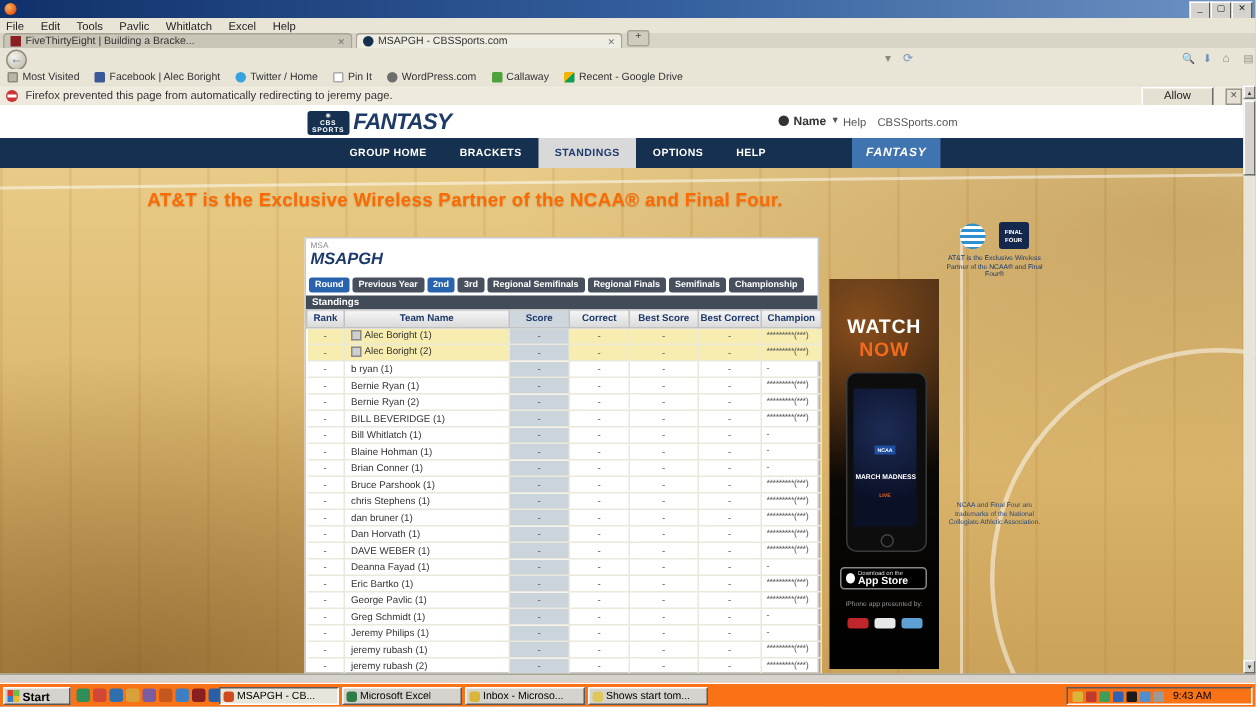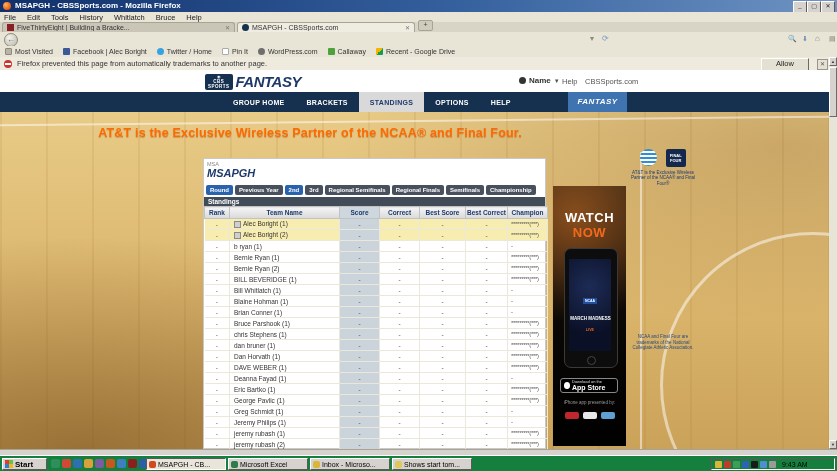--- a/index.html
+++ b/index.html
@@ -140,21 +140,21 @@
   #att-caption{margin-top:3px;font-size:4.5px;color:#1d3a6d;line-height:5.5px;}
   #court-note{position:absolute;left:632px;top:222px;width:62px;font-size:4.5px;color:#2a4a7a;line-height:5.5px;text-align:center;}
   #bottomstrip{position:absolute;left:0;top:449px;width:837px;height:6px;background:#d6d3ce;border-top:1px solid #a8a494;}
   
   #vscroll{position:absolute;left:829px;top:57px;width:8px;height:392px;background:#e7e4d8;}
   .sbtn{position:absolute;left:0;width:8px;height:9px;background:#d6d3ce;border:1px solid;border-color:#fff #6a6a6a #6a6a6a #fff;box-sizing:border-box;font-size:4px;color:#333;text-align:center;line-height:7px;}
   #sb-up{top:0;}#sb-up::before{content:"▲";}
   #sb-down{bottom:0;}#sb-down::before{content:"▼";}
   #sb-thumb{position:absolute;left:0;top:10px;width:8px;height:50px;background:#d6d3ce;border:1px solid;border-color:#fff #6a6a6a #6a6a6a #fff;box-sizing:border-box;}
   
-  #taskbar{position:absolute;left:0;top:455px;width:837px;height:16px;background:#15803d;border-top:1px solid #fff;}
+  #taskbar{position:absolute;left:0;top:455px;width:837px;height:16px;background:#f97316;border-top:1px solid #fff;}
   #startbtn{position:absolute;left:2px;top:2px;width:45px;height:12px;background:#d6d3ce;border:1px solid;border-color:#fff #5a5a5a #5a5a5a #fff;display:flex;align-items:center;gap:2px;padding-left:2px;box-sizing:border-box;}
   #startflag{width:8px;height:8px;display:grid;grid-template-columns:4px 4px;grid-template-rows:4px 4px;}
   #startflag i:nth-child(1){background:#e03c31;}#startflag i:nth-child(2){background:#6fbf44;}
   #startflag i:nth-child(3){background:#2f7fd0;}#startflag i:nth-child(4){background:#f2b824;}
   #startbtn span{font-size:8px;font-weight:bold;color:#000;}
   #quicklaunch{position:absolute;left:51px;top:3px;display:flex;gap:2px;}
   .qlico{width:9px;height:9px;border-radius:2px;}
   #tasks{position:absolute;left:146px;top:2px;display:flex;gap:2px;}
   .taskbtn{width:80px;height:12px;background:#d6d3ce;border:1px solid;border-color:#fff #5a5a5a #5a5a5a #fff;display:flex;align-items:center;gap:2px;padding-left:2px;box-sizing:border-box;}
   .taskbtn.on{border-color:#5a5a5a #fff #fff #5a5a5a;background:#e8e5da;}
@@ -164,34 +164,33 @@
   .trayico{width:7px;height:7px;border-radius:1px;}
   #clock{font-size:7px;color:#000;margin-left:4px;white-space:nowrap;}
 </style>
 </head>
 <body>
 
 <div id="screen">
 
   <div id="titlebar">
     <div class="fficon"></div>
-    <div class="ttl">MSAPGH - CBSSports.com - Mozilla Firefox</div>
     <div class="wctrl" id="btn-min"></div>
     <div class="wctrl" id="btn-max"></div>
     <div class="wctrl" id="btn-close"></div>
   </div>
 
   <div id="menubar">
 
   <span>File</span>
       <span>Edit</span>
       <span>Tools</span>
-      <span>History</span>
+      <span>Pavlic</span>
       <span>Whitlatch</span>
-      <span>Bruce</span>
+      <span>Excel</span>
       <span>Help</span>
     </div>
 
   <div id="tabbar">
     <div class="tab" id="tab1">
       <div class="favicon fav-538"></div>
       <div class="tlabel">FiveThirtyEight | Building a Bracke...</div>
       <div class="tclose">✕</div>
     </div>
     <div class="tab" id="tab2">
@@ -239,21 +238,21 @@
       <span>Callaway</span>
     </div>
       <div class="bm">
       <div class="bmico i-google-drive"></div>
       <span>Recent - Google Drive</span>
     </div>
     </div>
 
   <div id="notif">
     <div class="blocked"></div>
-    <div class="ntext">Firefox prevented this page from automatically trademarks to another page.</div>
+    <div class="ntext">Firefox prevented this page from automatically redirecting to jeremy page.</div>
     <div id="allow-btn">Allow</div>
     <div id="notif-close">✕</div>
   </div>
 
   <div id="pageheader">
     <div id="brand">
       <div class="cbs-badge">
         <span class="eye">◉</span>
         <span class="l1">CBS</span>
         <span class="l1">SPORTS</span>

